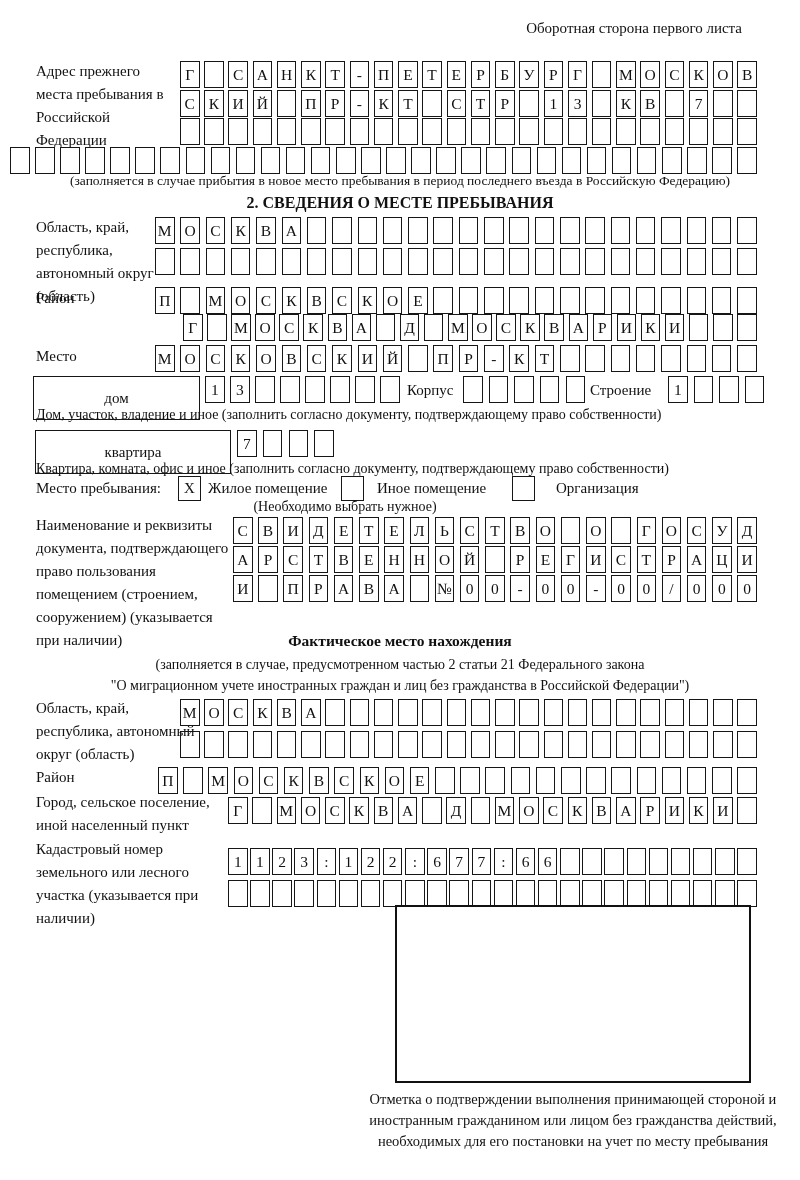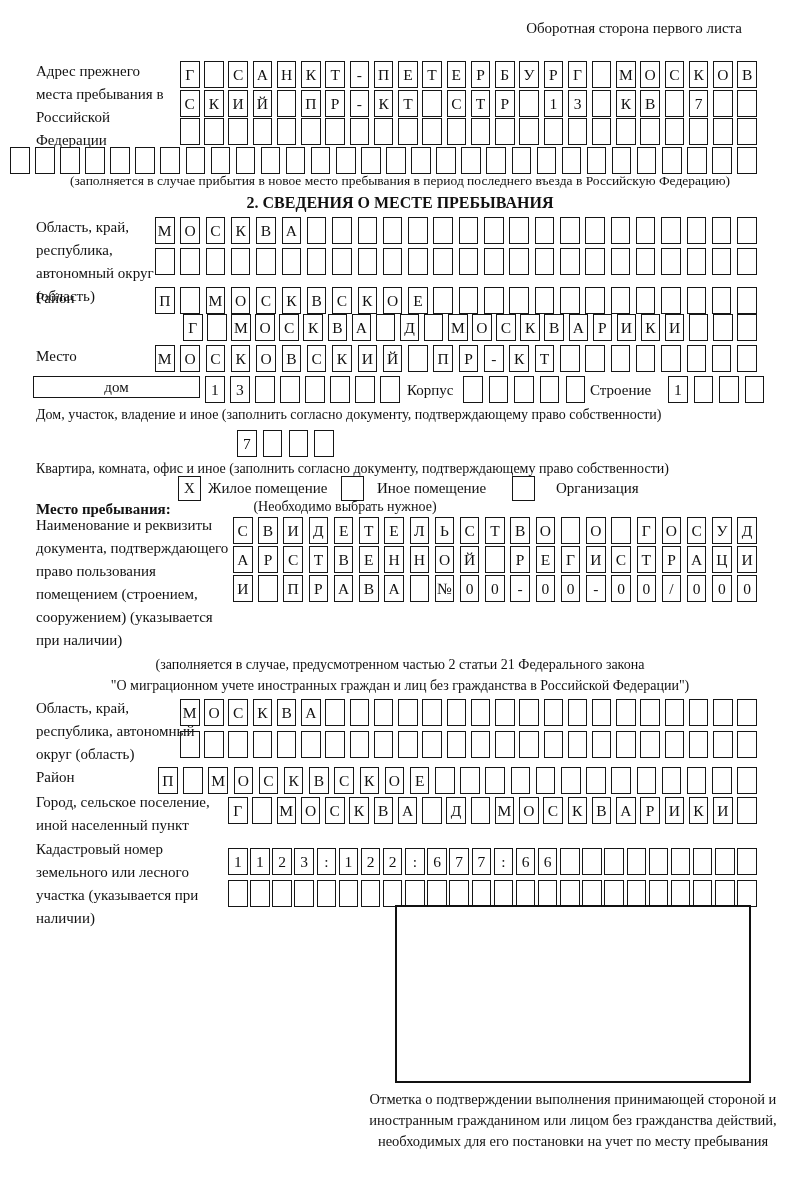--- a/index.html
+++ b/index.html
@@ -5,21 +5,21 @@
   html,body{margin:0;padding:0;background:#fff;}
   .page{position:relative;width:800px;height:1180px;background:#ffffff;
         font-family:"Liberation Serif","DejaVu Serif",serif;color:#111;overflow:hidden;}
   .row{position:absolute;display:flex;justify-content:space-between;}
   .cell{box-sizing:border-box;width:19.5px;height:27px;border:1.8px solid #161616;
         display:flex;align-items:center;justify-content:center;font-size:15.5px;flex:0 0 19.5px;}
   .lbl{position:absolute;font-size:15px;line-height:23px;}
   .note{position:absolute;font-size:13.5px;}
   .center{left:0;width:800px;text-align:center;}
   .title{position:absolute;left:0;width:800px;text-align:center;font-weight:bold;}
-  .bigbox{position:absolute;box-sizing:border-box;height:22px;border:1.8px solid #161616;
+  .bigbox{position:absolute;box-sizing:border-box;height:44px;border:1.8px solid #161616;
         display:flex;align-items:center;justify-content:center;font-size:15px;}
   .cb{position:absolute;box-sizing:border-box;width:23px;height:25px;border:1.8px solid #161616;
         display:flex;align-items:center;justify-content:center;font-size:15px;}
   .stampbox{position:absolute;box-sizing:border-box;border:2px solid #111;background:#fff;}
 </style>
 </head>
 <body>
 
 <div class="page">
 
@@ -298,29 +298,30 @@
     </div>
   <div class="lbl" style="left:590px;top:379px;">Строение</div>
   <div class="row" style="left:668px;top:376px;width:96px;">
       <div class="cell">1</div>
       <div class="cell"></div>
       <div class="cell"></div>
       <div class="cell"></div>
     </div>
   <div class="note" style="left:36px;top:407px;font-size:14px;">Дом, участок, владение и иное (заполнить согласно документу, подтверждающему право собственности)</div>
 
+  <div class="bigbox" style="left:35px;top:430px;width:196px;">квартира</div>
   <div class="row" style="left:237px;top:430px;width:97px;">
       <div class="cell">7</div>
       <div class="cell"></div>
       <div class="cell"></div>
       <div class="cell"></div>
     </div>
   <div class="note" style="left:36px;top:461px;font-size:14px;">Квартира, комната, офис и иное (заполнить согласно документу, подтверждающему право собственности)</div>
 
-  <div class="lbl" style="left:36px;top:498px;font-weight:bold;">Место пребывания:</div>
+  <div class="lbl" style="left:36px;top:477px;">Место пребывания:</div>
   <div class="cb" style="left:178px;top:476px;">X</div>
   <div class="lbl" style="left:208px;top:477px;">Жилое помещение</div>
   <div class="cb" style="left:341px;top:476px;"></div>
   <div class="lbl" style="left:377px;top:477px;text-align:right;">Иное помещение</div>
   <div class="cb" style="left:512px;top:476px;"></div>
   <div class="lbl" style="left:556px;top:477px;">Организация</div>
   <div class="note" style="left:145px;top:499px;width:400px;text-align:center;font-size:14px;">(Необходимо выбрать нужное)</div>
 
   <div class="lbl" style="left:36px;top:514px;width:200px;">Наименование и реквизиты документа, подтверждающего право пользования помещением (строением, сооружением) (указывается при наличии)</div>
   <div class="row" style="left:233px;top:517px;width:524px;">
@@ -386,20 +387,21 @@
       <div class="cell">0</div>
       <div class="cell">-</div>
       <div class="cell">0</div>
       <div class="cell">0</div>
       <div class="cell">/</div>
       <div class="cell">0</div>
       <div class="cell">0</div>
       <div class="cell">0</div>
     </div>
 
+  <div class="title" style="top:632px;font-size:15.5px;">Фактическое место нахождения</div>
   <div class="note center" style="top:657px;font-size:14px;">(заполняется в случае, предусмотренном частью 2 статьи 21 Федерального закона</div>
   <div class="note center" style="top:678px;font-size:14px;">"О миграционном учете иностранных граждан и лиц без гражданства в Российской Федерации")</div>
 
   <div class="lbl" style="left:36px;top:697px;width:162px;">Область, край, республика, автономный округ (область)</div>
   <div class="row" style="left:180px;top:699px;width:577px;">
       <div class="cell">М</div>
       <div class="cell">О</div>
       <div class="cell">С</div>
       <div class="cell">К</div>
       <div class="cell">В</div>

